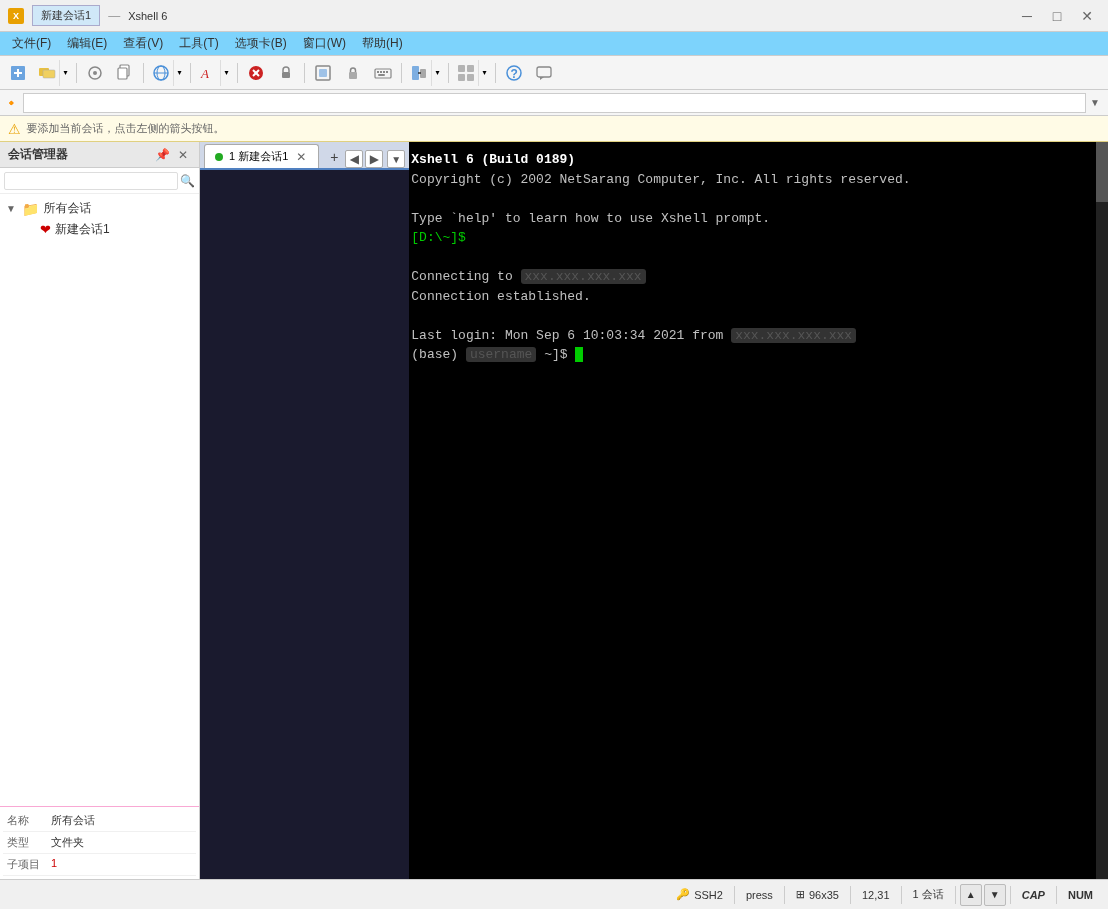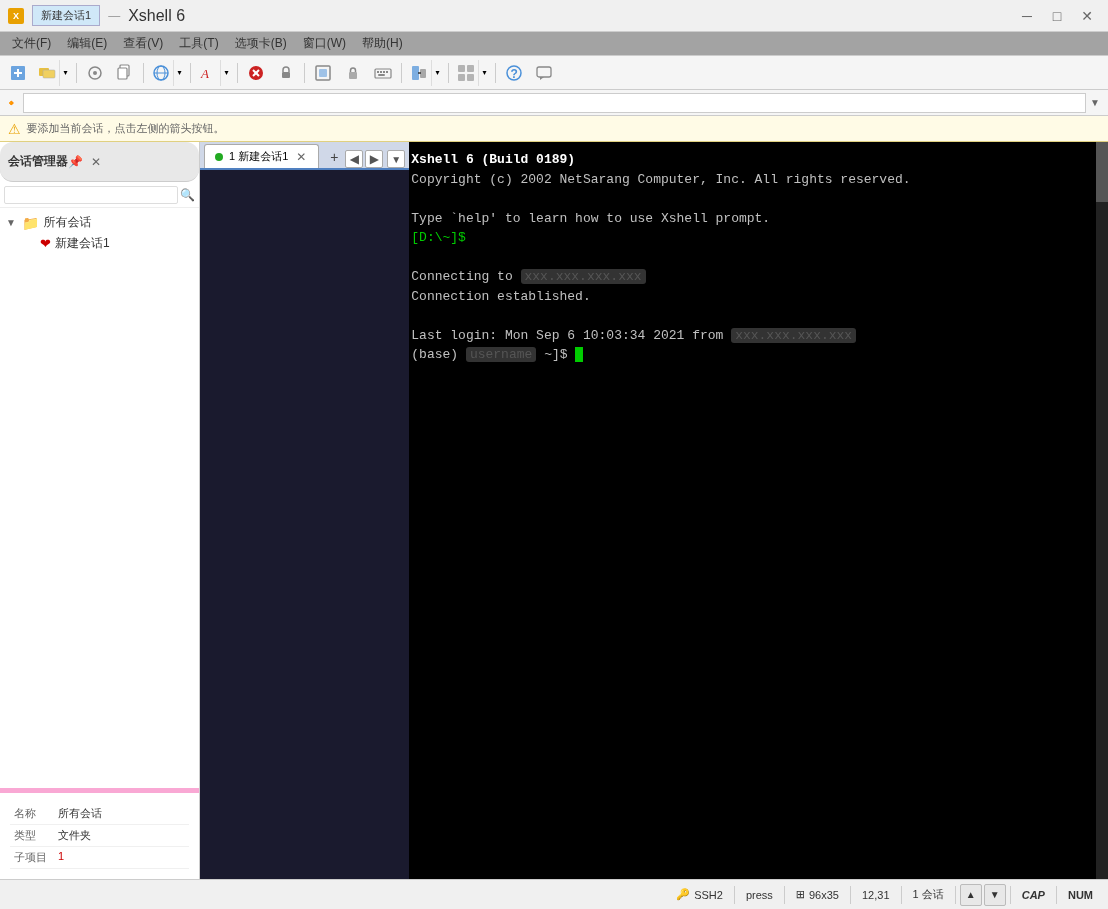--- a/index.html
+++ b/index.html
@@ -28,38 +28,38 @@
       font-size: 9px; color: white; font-weight: bold;
     }
     .title-tab-area {
       background: #d0e8f8;
       border: 1px solid #aac;
       padding: 2px 8px;
       font-size: 11px;
       color: #333;
     }
     .title-separator { color: #999; font-size: 12px; }
-    .title-app { font-size: 16px; color: #333; font-weight: normal; }
+    .title-app { font-size: 11px; color: #333; font-weight: normal; }
     .title-controls {
       display: flex;
       gap: 4px;
     }
     .title-btn {
       width: 26px; height: 20px;
       background: none;
       border: none;
       cursor: pointer;
       font-size: 14px;
       color: #666;
       display: flex; align-items: center; justify-content: center;
     }
 
     
     .menu-bar {
-      background: #a3a3a3;
+      background: #7dd3fc;
       height: 24px;
       display: flex;
       align-items: center;
       padding: 0 4px;
       border-bottom: 1px solid #ccc;
     }
     .menu-item {
       padding: 2px 8px;
       cursor: pointer;
       font-size: 12px;
@@ -147,28 +147,27 @@
 
     
     .sidebar {
       width: 200px;
       background: white;
       border-right: 1px solid #ccc;
       display: flex;
       flex-direction: column;
     }
     .sidebar-header {
-      height: 40px;
+      height: 26px;
       background: #e8e8e8;
       display: flex;
       align-items: center;
       padding: 0 8px;
       border-bottom: 1px solid #ccc;
-      justify-content: flex-start;
-      border-radius: 13px;
+      justify-content: space-between;
     }
     .sidebar-title { font-size: 12px; color: #333; font-weight: bold; }
     .sidebar-controls { display: flex; gap: 4px; }
     .sidebar-ctrl-btn {
       width: 16px; height: 16px;
       font-size: 12px; color: #666;
       cursor: pointer;
       display: flex; align-items: center; justify-content: center;
     }
     .sidebar-search {
@@ -192,22 +191,22 @@
       align-items: center;
       padding: 2px 2px;
       cursor: pointer;
       font-size: 12px;
       color: #333;
       gap: 4px;
     }
     .tree-expand { width: 12px; font-size: 10px; color: #666; }
     .tree-label { font-size: 12px; }
     .sidebar-info {
-      border-top: 5px solid #f9a8d4;
-      padding: 10px;
+      border-top: 1px solid #f9a8d4;
+      padding: 3px;
     }
     .info-row {
       display: flex;
       padding: 3px 4px;
       font-size: 11px;
       border-bottom: 1px solid #f0f0f0;
     }
     .info-label { width: 44px; color: #666; }
     .info-value { color: #333; flex: 1; }
     .info-value.highlight { color: #cc0000; }

